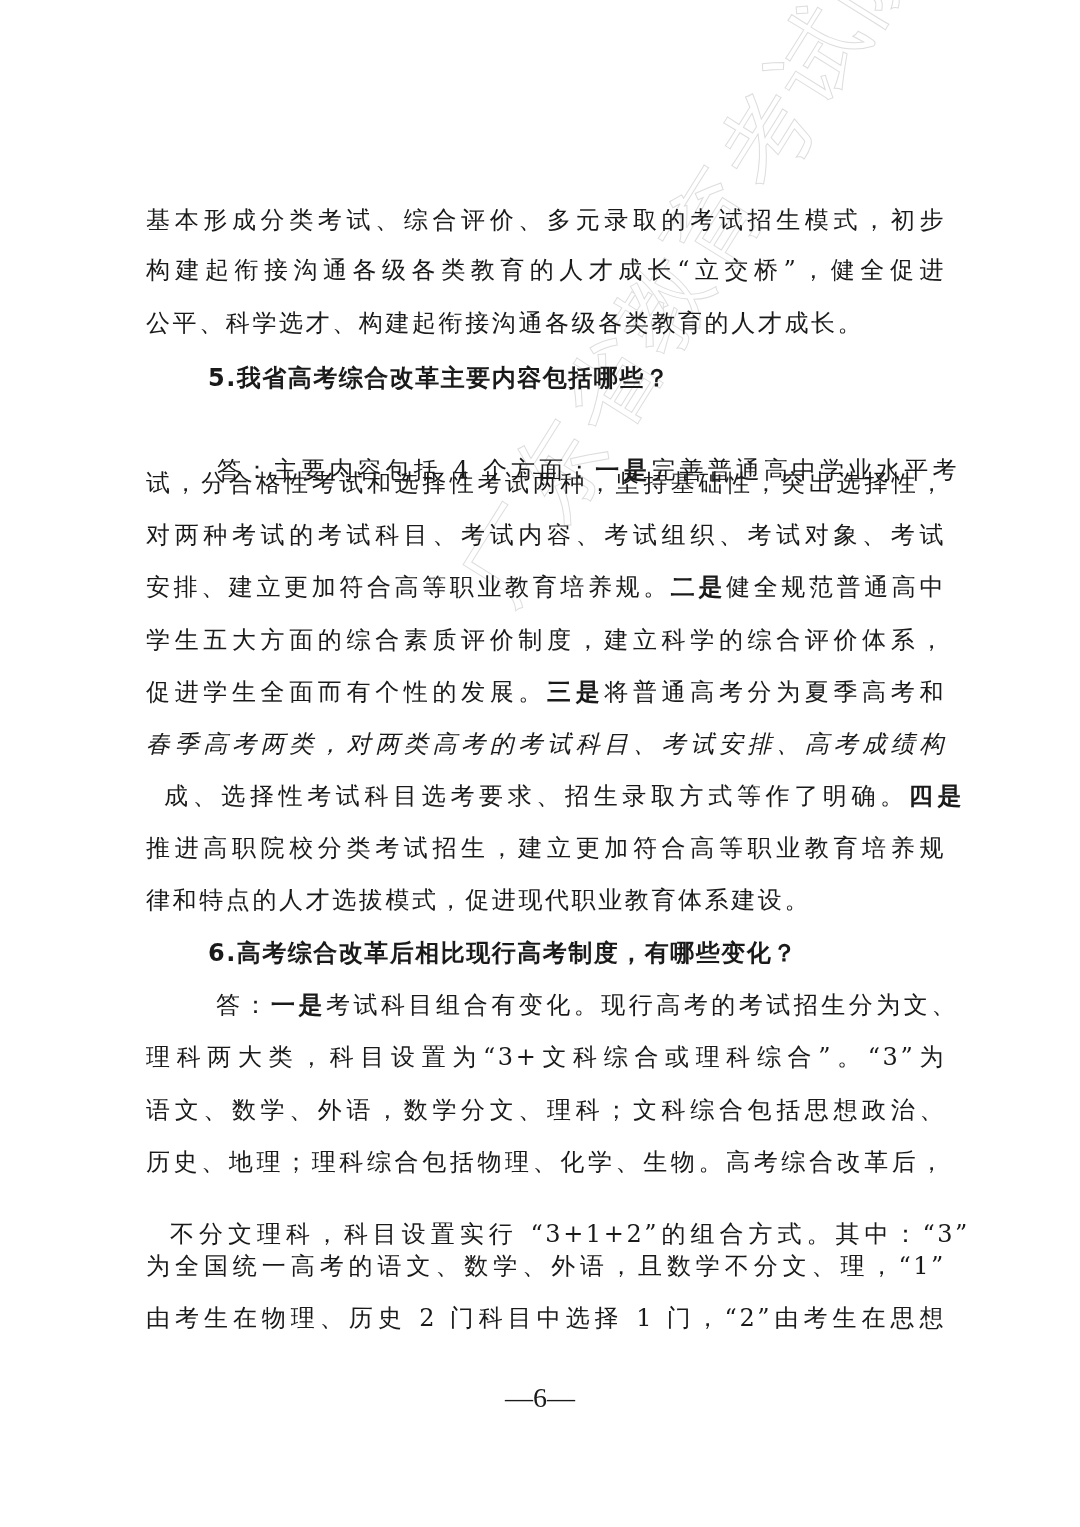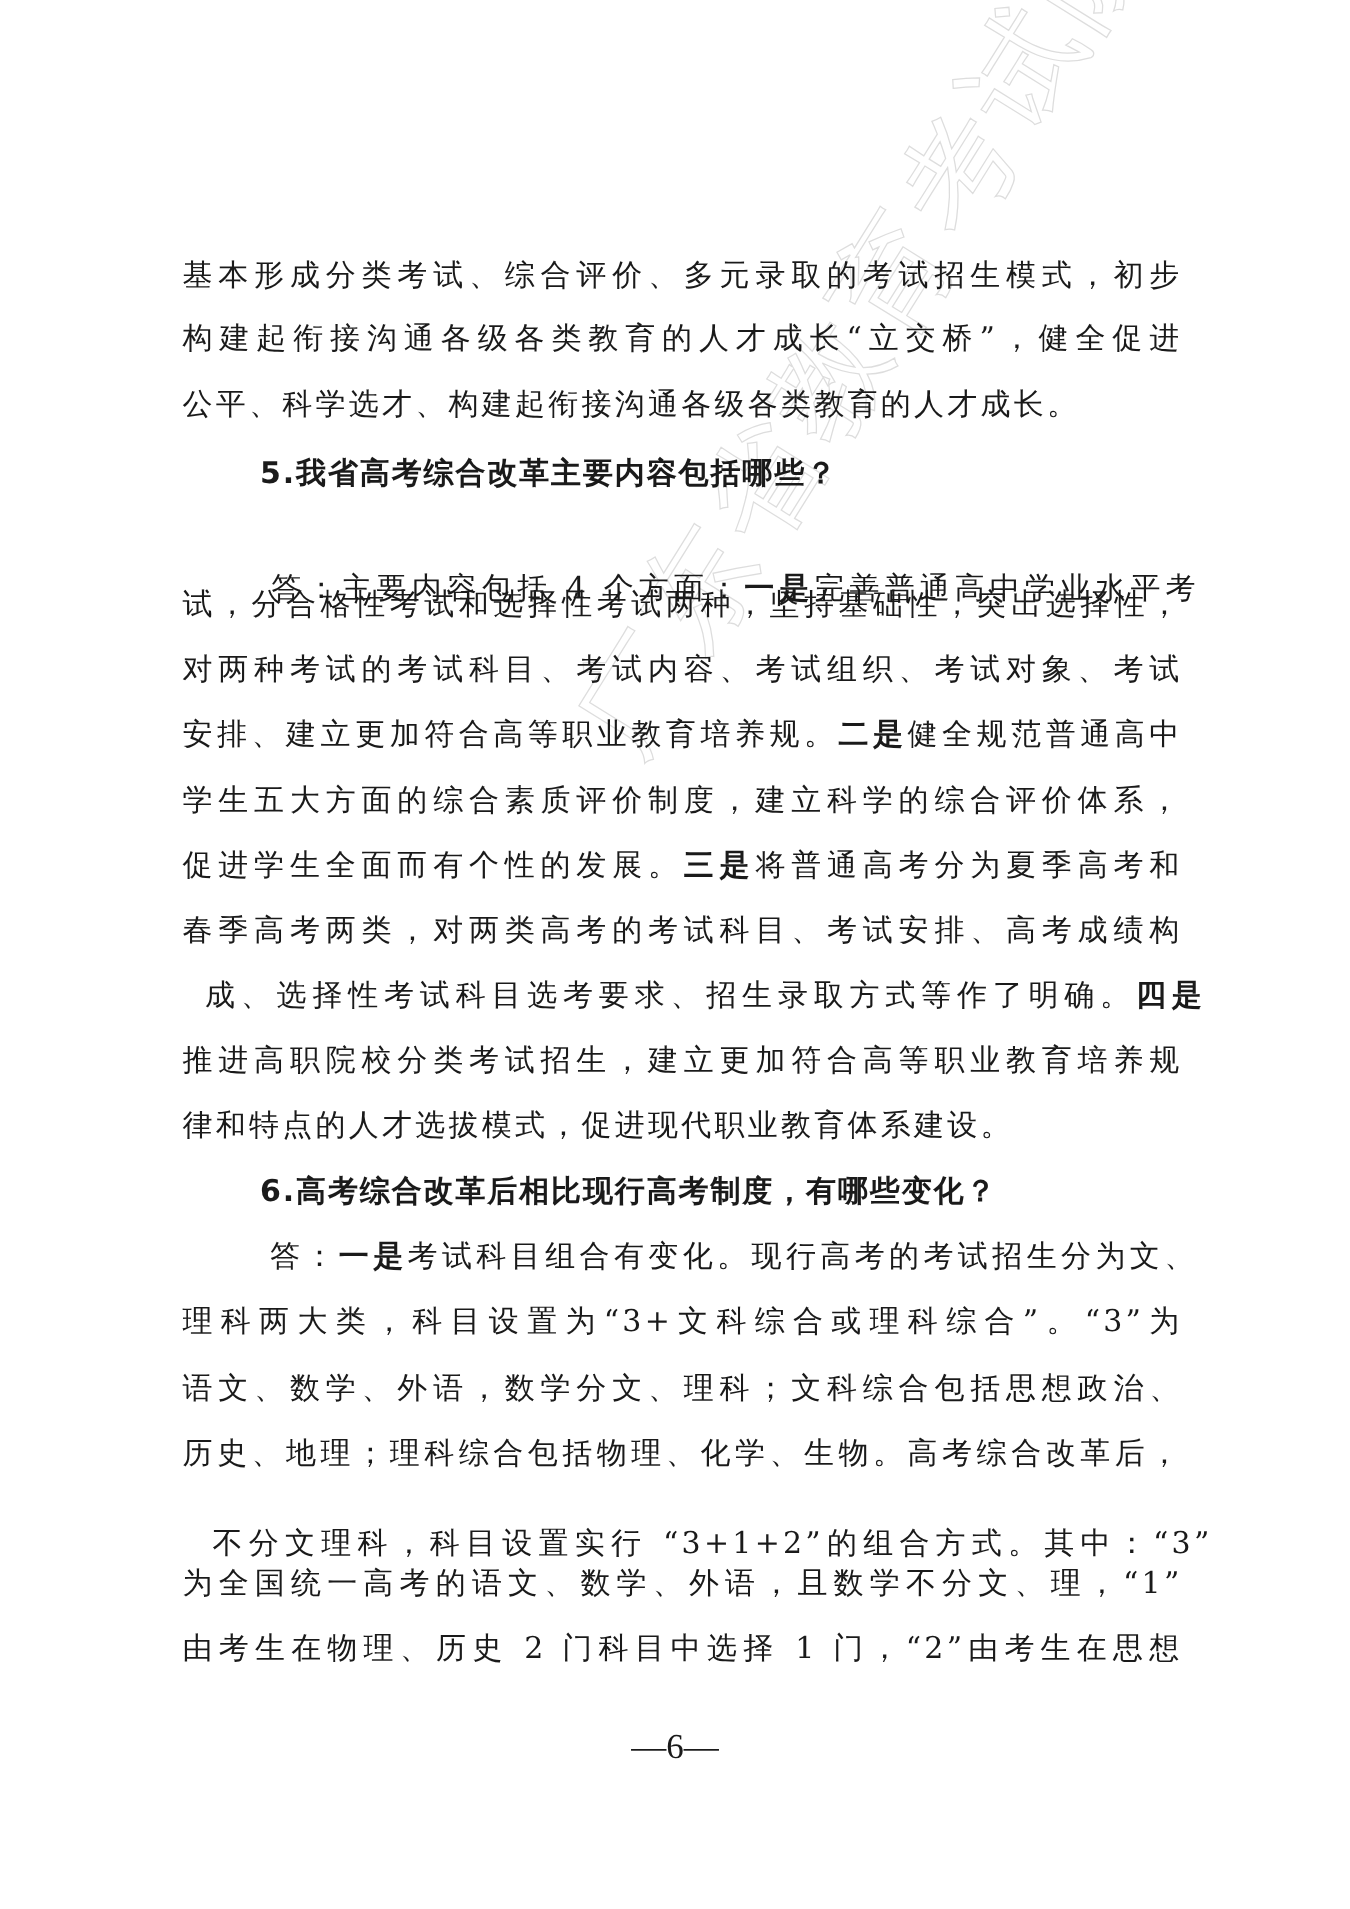--- a/index.html
+++ b/index.html
@@ -27,21 +27,21 @@
       <div class="line just" style="top: 200px; left: 146px; width: 800px;"><span>基本形成分类考试、综合评价、多元录取的考试招生模式，初步</span></div>
       <div class="line just" style="top: 250px; left: 146px; width: 800px;"><span>构建起衔接沟通各级各类教育的人才成长“立交桥”，健全促进</span></div>
       <div class="line" style="top: 303px; left: 146px; width: 800px;"><span>公平、科学选才、构建起衔接沟通各级各类教育的人才成长。</span></div>
       <div class="line heading" style="top: 358px; left: 208px; width: 738px;"><span>5.我省高考综合改革主要内容包括哪些？</span></div>
       <div class="line just" style="top: 410px; left: 217px; width: 742px; margin-top: 40px;"><span>答：主要内容包括 4 个方面：</span><b>一是</b><span>完善普通高中学业水平考</span></div>
       <div class="line just" style="top: 463px; left: 146px; width: 800px;"><span>试，分合格性考试和选择性考试两种，坚持基础性，突出选择性，</span></div>
       <div class="line just" style="top: 515px; left: 146px; width: 800px;"><span>对两种考试的考试科目、考试内容、考试组织、考试对象、考试</span></div>
       <div class="line just" style="top: 567px; left: 146px; width: 800px;"><span>安排、建立更加符合高等职业教育培养规。</span><b>二是</b><span>健全规范普通高中</span></div>
       <div class="line just" style="top: 620px; left: 146px; width: 800px;"><span>学生五大方面的综合素质评价制度，建立科学的综合评价体系，</span></div>
       <div class="line just" style="top: 672px; left: 146px; width: 800px;"><span>促进学生全面而有个性的发展。</span><b>三是</b><span>将普通高考分为夏季高考和</span></div>
-      <div class="line just" style="top: 724px; left: 146px; width: 800px;"><span>春季高考两类，对两类高考的考试科目、考试安排、高考成绩构</span></div>
+      <div class="line just" style="top: 724px; left: 146px; width: 800px; font-style: italic;"><span>春季高考两类，对两类高考的考试科目、考试安排、高考成绩构</span></div>
       <div class="line just" style="top: 776px; left: 164px; width: 800px;"><span>成、选择性考试科目选考要求、招生录取方式等作了明确。</span><b>四是</b></div>
       <div class="line just" style="top: 828px; left: 146px; width: 800px;"><span>推进高职院校分类考试招生，建立更加符合高等职业教育培养规</span></div>
       <div class="line" style="top: 880px; left: 146px; width: 800px;"><span>律和特点的人才选拔模式，促进现代职业教育体系建设。</span></div>
       <div class="line heading" style="top: 933px; left: 208px; width: 738px;"><span>6.高考综合改革后相比现行高考制度，有哪些变化？</span></div>
       <div class="line just" style="top: 985px; left: 204px; width: 742px; margin-left: 12px;"><span>答：</span><b>一是</b><span>考试科目组合有变化。现行高考的考试招生分为文、</span></div>
       <div class="line just" style="top: 1037px; left: 146px; width: 800px;"><span>理科两大类，科目设置为“3+文科综合或理科综合”。“3”为</span></div>
       <div class="line just" style="top: 1090px; left: 146px; width: 800px;"><span>语文、数学、外语，数学分文、理科；文科综合包括思想政治、</span></div>
       <div class="line just" style="top: 1142px; left: 146px; width: 800px;"><span>历史、地理；理科综合包括物理、化学、生物。高考综合改革后，</span></div>
       <div class="line just" style="top: 1214px; left: 146px; width: 800px; margin-left: 24px;"><span>不分文理科，科目设置实行 “3+1+2”的组合方式。其中：“3”</span></div>
       <div class="line just" style="top: 1246px; left: 146px; width: 800px;"><span>为全国统一高考的语文、数学、外语，且数学不分文、理，“1”</span></div>

